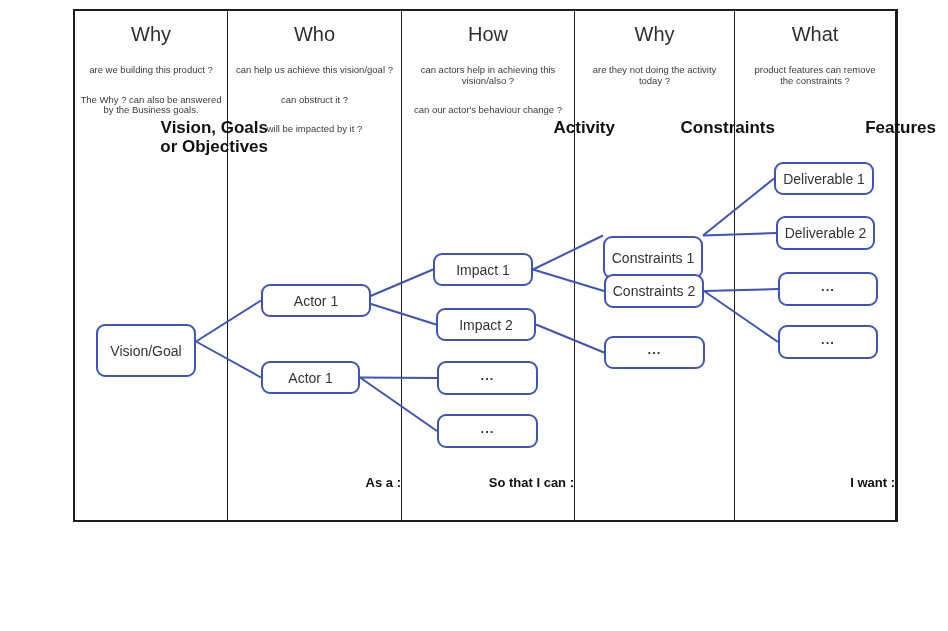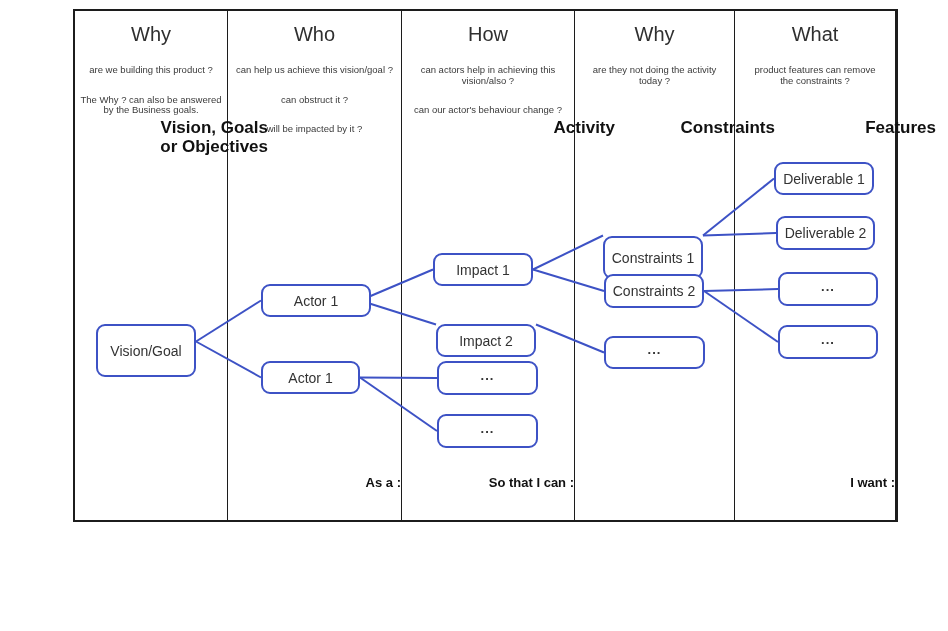--- a/index.html
+++ b/index.html
@@ -176,21 +176,21 @@
       </div>
       <div class="node" style="left: 186px; top: 273px; width: 110px; height: 33px; border-color: rgb(61, 82, 197);">
         <span>Actor 1</span>
       </div>
       <div class="node" style="left: 186px; top: 350px; width: 99px; height: 33px; border-color: rgb(61, 82, 197);">
         <span>Actor 1</span>
       </div>
       <div class="node" style="left: 358px; top: 242px; width: 100px; height: 33px; border-color: rgb(61, 82, 197);">
         <span>Impact 1</span>
       </div>
-      <div class="node" style="left: 361px; top: 313px; width: 100px; height: 33px; border-color: rgb(61, 82, 197);">
+      <div class="node" style="left: 361px; top: 297px; width: 100px; height: 33px; border-color: rgb(61, 82, 197);">
         <span>Impact 2</span>
       </div>
       <div class="node dots" style="left: 362px; top: 350px; width: 101px; height: 34px; border-color: rgb(61, 82, 197);">
         <span>...</span>
       </div>
       <div class="node dots" style="left: 362px; top: 403px; width: 101px; height: 34px; border-color: rgb(61, 82, 197);">
         <span>...</span>
       </div>
       <div class="node" style="left: 528px; top: 225px; width: 100px; height: 43px; border-color: rgb(61, 82, 197); align-items: center;">
         <span>Constraints 1</span>

